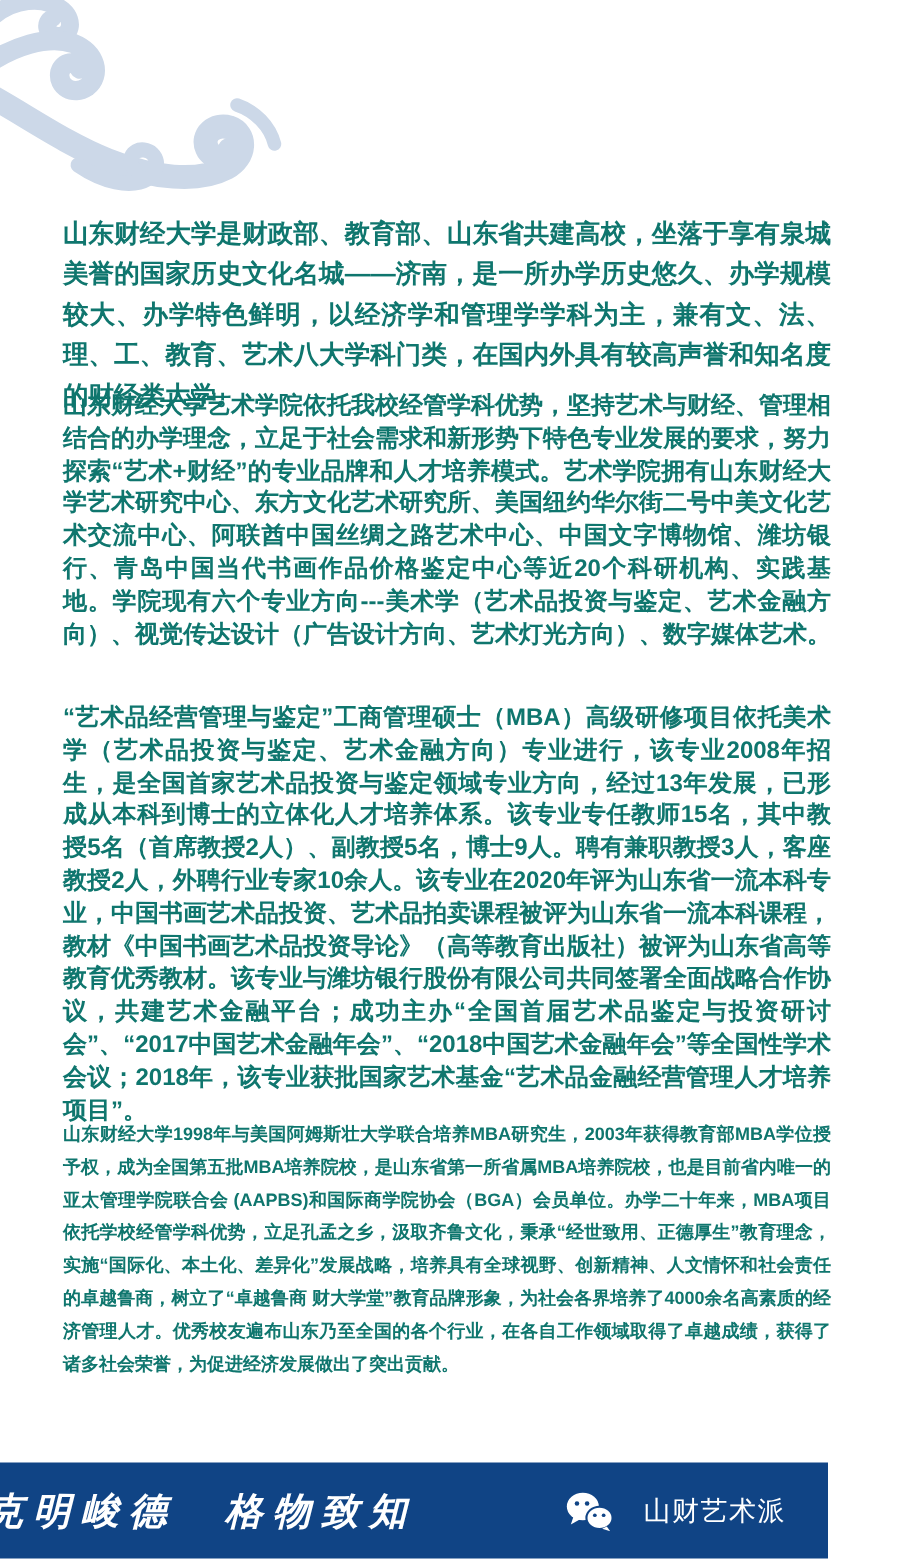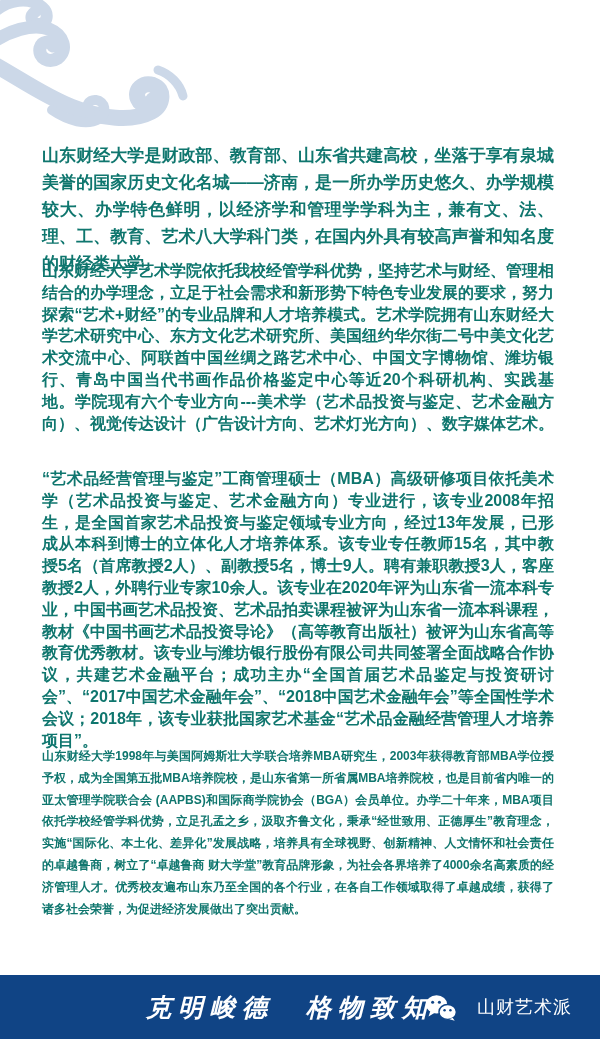--- a/index.html
+++ b/index.html
@@ -42,26 +42,25 @@
     font-size: 17px;
     line-height: 27px;
   }
   .para-2 { top: 260px; font-size: 16px; line-height: 21.8px; }
   .para-3 { top: 468px; font-size: 16px; line-height: 21.8px; }
   .para-4 { top: 722px; font-size: 12px; line-height: 21.8px; margin-top: 24px; }
   .footer {
     position: absolute;
     left: 0;
     bottom: 0;
-    width: 600px;
+    width: 552px;
     height: 64px;
     background: #104485;
     display: flex;
     align-items: center;
-    justify-content: center;
   }
   .motto {
     color: #ffffff;
     font-family: "DejaVu Serif", serif;
     font-style: italic;
     font-weight: bold;
     font-size: 25px;
     letter-spacing: 7px;
     white-space: pre;
     transform: translateX(-10px);

